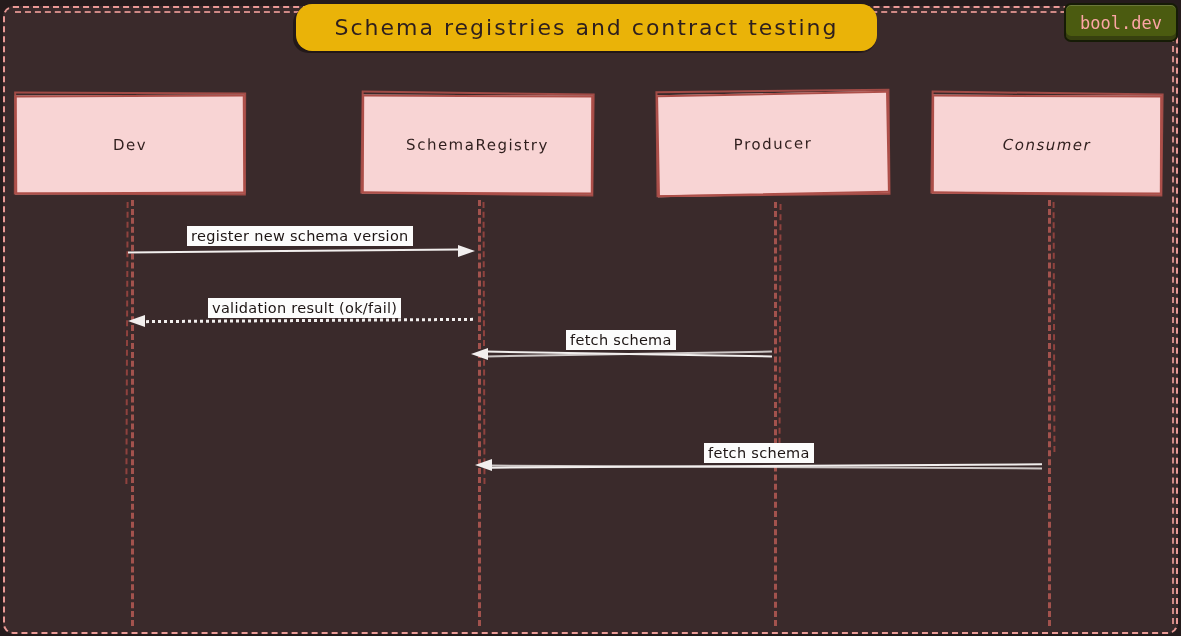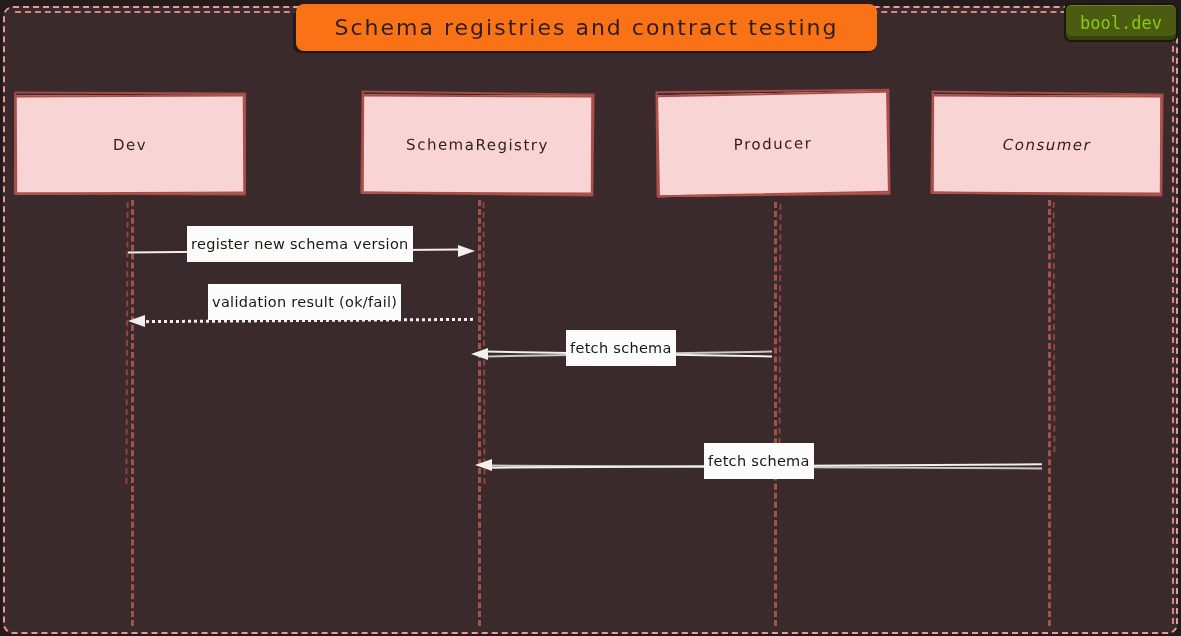--- a/index.html
+++ b/index.html
@@ -17,31 +17,31 @@
     content:"";position:absolute;left:10px;right:10px;top:3px;
     border-top:2px dashed #ea9a96;opacity:.85;
   }
   .canvas::after{ 
     content:"";position:absolute;top:8px;bottom:8px;right:2px;
     border-right:2px dashed #ea9a96;opacity:.85;
   }
   
   .title{
     position:absolute;left:296px;top:4px;width:581px;height:47px;
-    background:#f97316;border-radius:8px;
+    background:#eab308;border-radius:16px;
     display:flex;align-items:center;justify-content:center;
     color:#2e1f1e;font-size:22px;letter-spacing:2px;
     box-shadow:-4px 3px 0 -1px rgba(32,22,22,.85), 0 3px 0 -1px rgba(32,22,22,.55);
   }
   
   .badge{
     position:absolute;left:1064px;top:3px;width:110px;height:35px;
     background:#4b5b10;border:2px solid #161b06;border-radius:7px;
     display:flex;align-items:center;justify-content:center;
-    color:#84cc16;font-family:"DejaVu Sans Mono", monospace;font-size:17px;
+    color:#fca5a5;font-family:"DejaVu Sans Mono", monospace;font-size:17px;
     box-shadow:inset 0 1px 0 rgba(255,255,255,.18), inset 0 -4px 0 rgba(20,15,15,.35);
   }
   
   .pbox{
     position:absolute;background:#f8d4d4;border:2px solid #ad4f49;
     display:flex;align-items:center;justify-content:center;
     color:#301f1e;font-size:15px;letter-spacing:1.5px;
   }
   .pbox::before{ 
     content:"";position:absolute;inset:-5px -3px -3px -3px;
@@ -65,31 +65,31 @@
   .ll-cons.b{left:1048px;top:194px;height:250px;transform:rotate(-.2deg);}
   
   .mline{position:absolute;height:0;border-top:2.5px solid #f2efee;}
   .mline.thin{border-top-width:2px;opacity:.8;}
   .mline.dotted{border-top:3px dotted #f2efee;}
   .head{position:absolute;width:0;height:0;border-top:6px solid transparent;border-bottom:6px solid transparent;}
   .head.r{border-left:17px solid #f2efee;}
   .head.l{border-right:17px solid #f2efee;}
   .mlabel{
     position:absolute;background:#fcfcfc;color:#1d1514;
-    font-size:14.5px;line-height:20px;padding:8px 4px;letter-spacing:.3px;
+    font-size:14.5px;line-height:20px;padding:0 4px;letter-spacing:.3px;
     white-space:nowrap;
   }
   
   .m1-line{left:128px;top:250px;width:332px;transform:rotate(-.5deg);}
   .m1-head{left:458px;top:245px;}
   .m1-label{left:187px;top:226px;}
   
   .m2-line{left:146px;top:319px;width:327px;transform:rotate(-.4deg);}
   .m2-head{left:128px;top:315px;}
-  .m2-label{left:208px;top:284px;}
+  .m2-label{left:208px;top:298px;}
   
   .m3-lineA{left:486px;top:353px;width:286px;transform:rotate(1deg);}
   .m3-lineB{left:486px;top:353px;width:286px;transform:rotate(-1deg);}
   .m3-head{left:471px;top:348px;}
   .m3-label{left:566px;top:330px;}
   
   .m4-lineA{left:491px;top:465px;width:551px;transform:rotate(-.35deg);}
   .m4-lineB{left:491px;top:466px;width:551px;transform:rotate(.3deg);}
   .m4-head{left:475px;top:459px;}
   .m4-label{left:704px;top:443px;}

